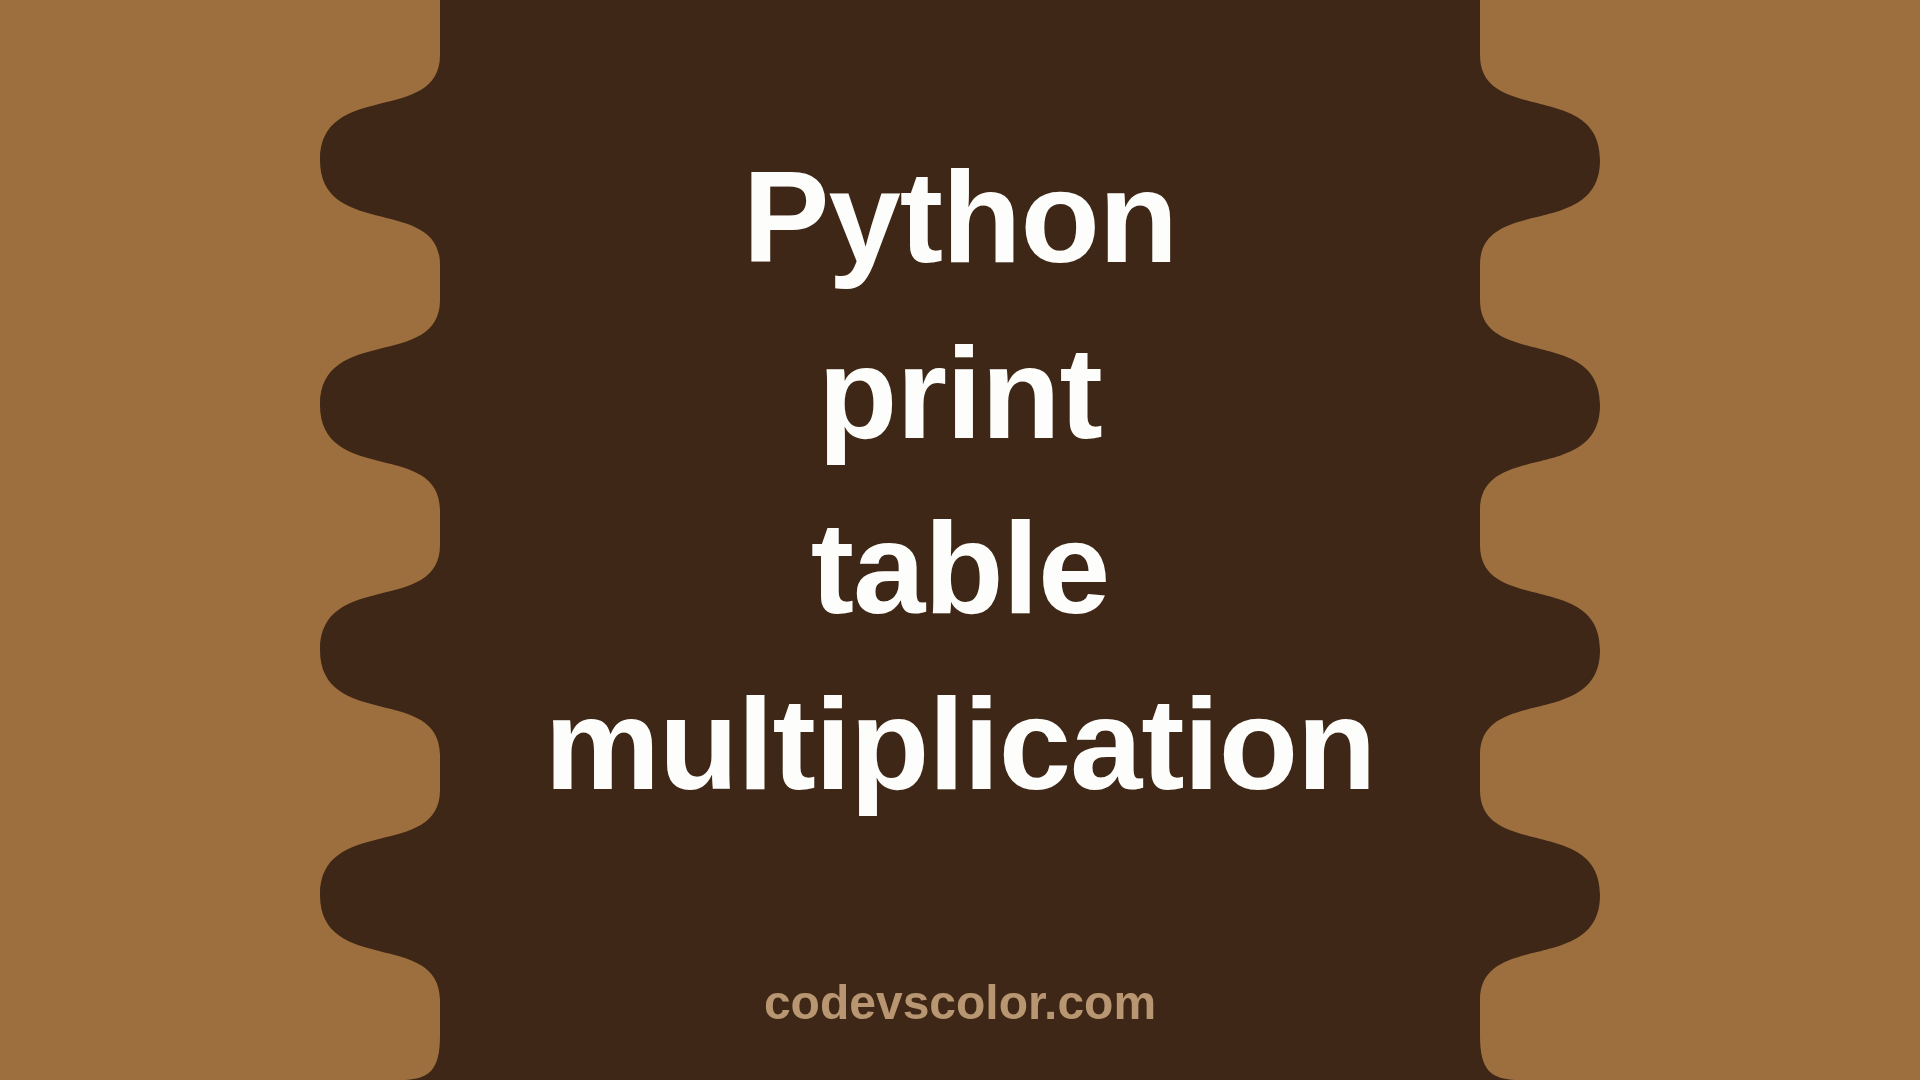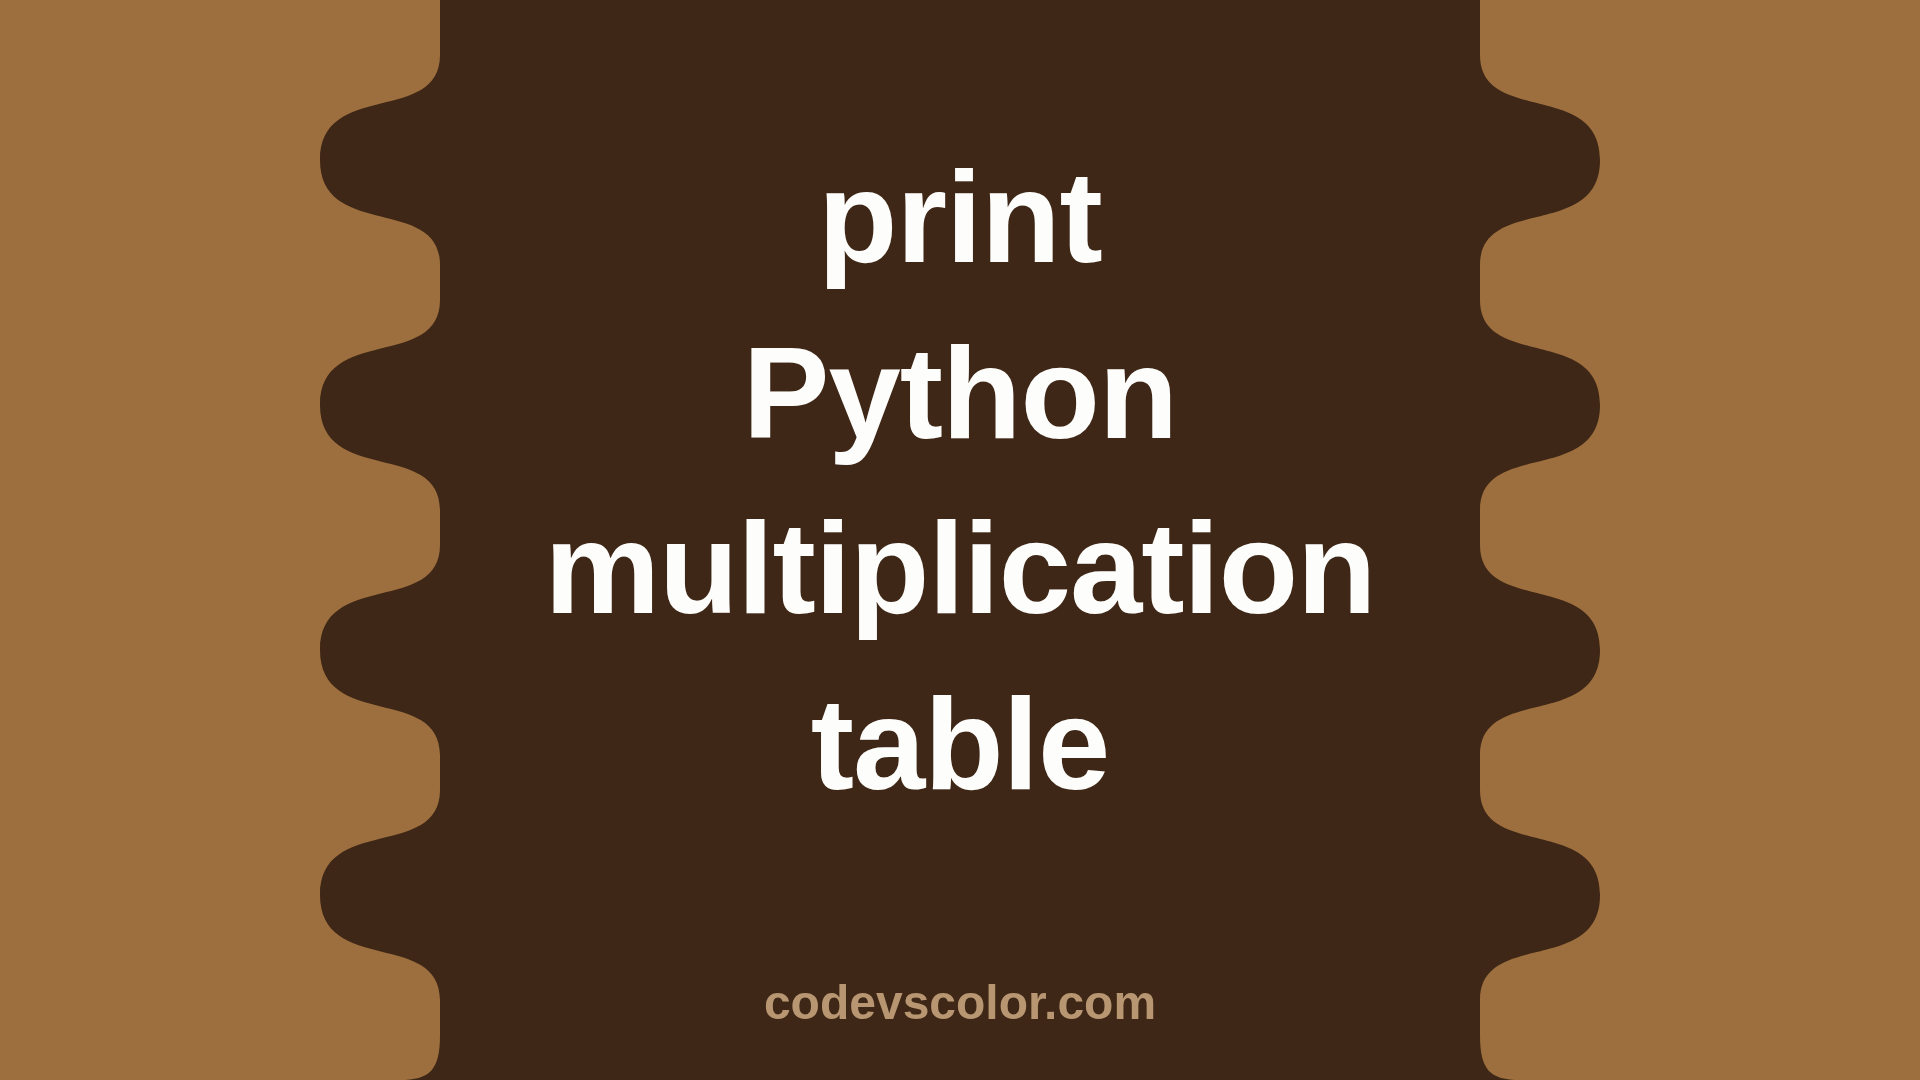--- a/index.html
+++ b/index.html
@@ -79,21 +79,21 @@
       C 1600 325, 1480 370, 1480 300
       L 1480 265
       C 1480 195, 1600 240, 1600 160
       C 1600 80, 1480 125, 1480 55
       L 1480 0
       Z
     "></path>
   </svg>
 
   <div class="title">
+    <div>Python</div>
     <div>print</div>
-    <div>Python</div>
+    <div>table</div>
     <div>multiplication</div>
-    <div>table</div>
   </div>
 
   <div class="watermark">codevscolor.com</div>
 
 </div>
 
 </body></html>

